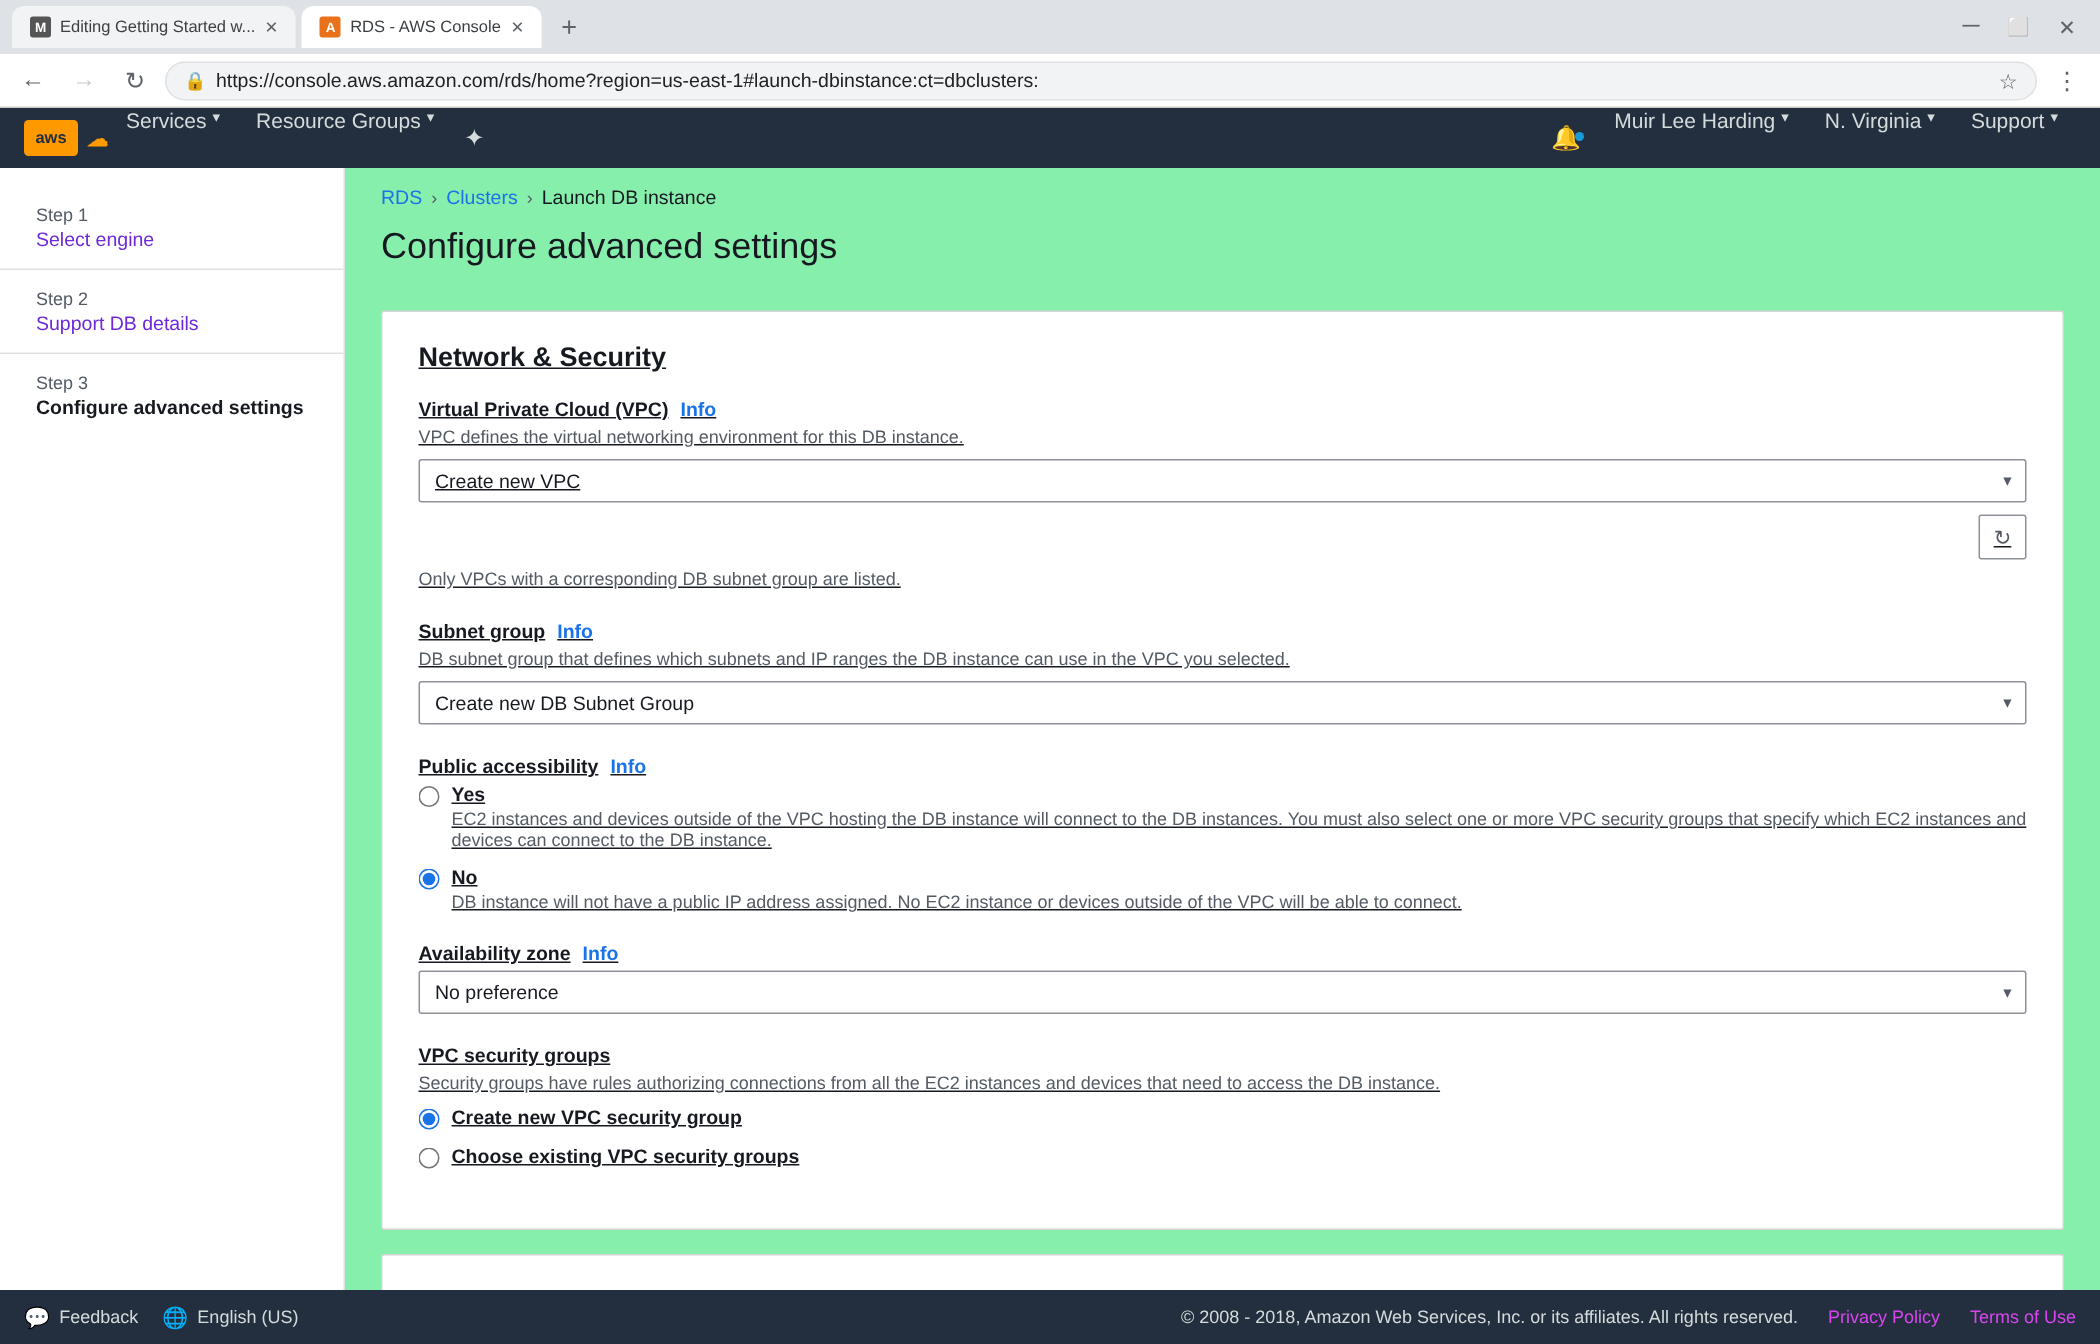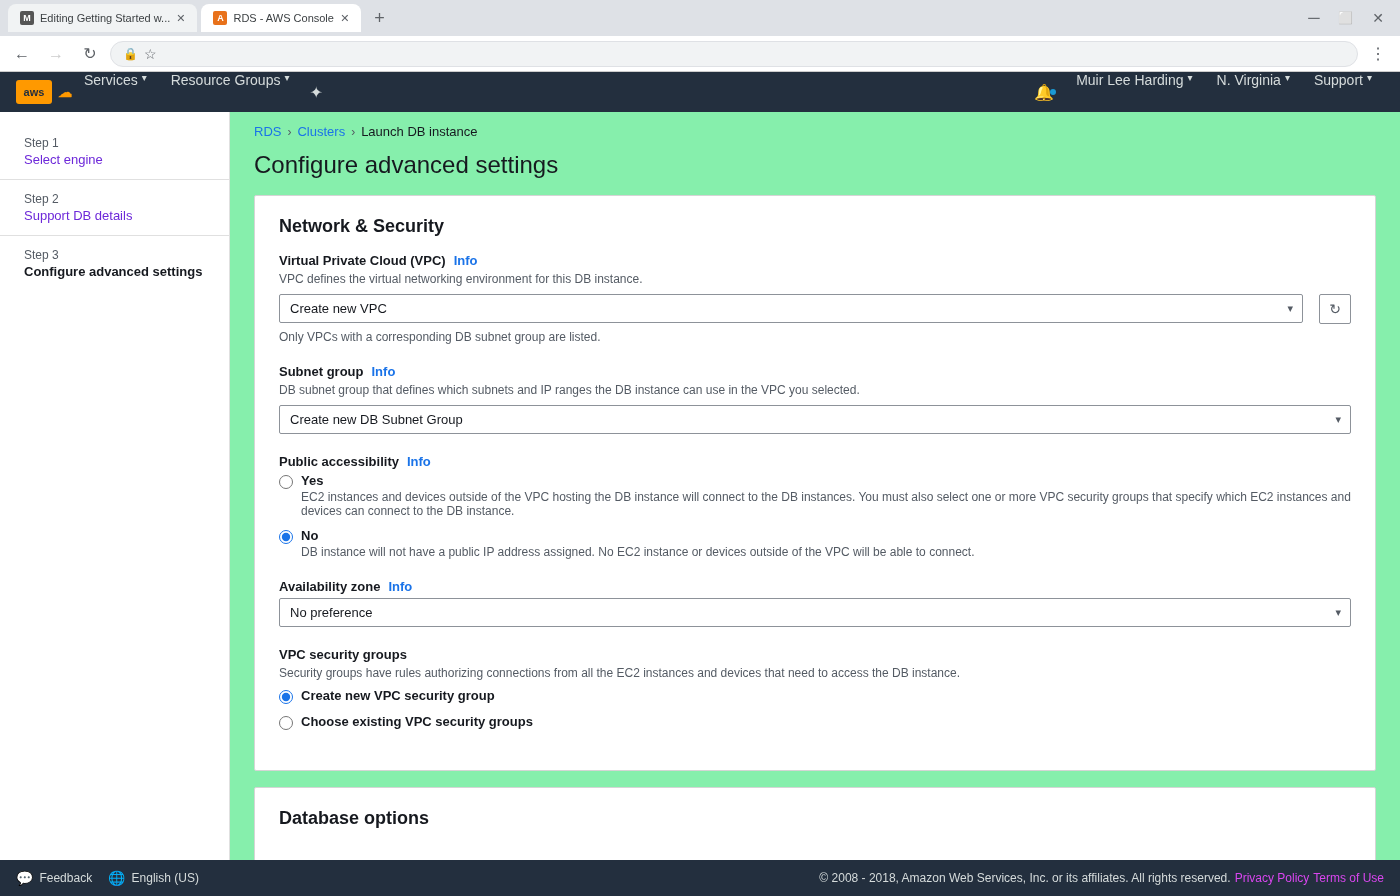--- a/index.html
+++ b/index.html
@@ -47,21 +47,21 @@
 
     
     .main-content { flex: 1; overflow-y: auto; background: #86efac; }
     .breadcrumb { display: flex; align-items: center; gap: 6px; padding: 12px 24px 8px 24px; font-size: 13px; }
     .breadcrumb-link { color: #1a73e8; cursor: pointer; }
     .breadcrumb-sep { color: #545b64; font-size: 12px; }
     .breadcrumb-current { color: #16191f; }
     .page-title { font-size: 24px; font-weight: 400; padding: 4px 24px 16px 24px; color: #16191f; }
 
     
-    .card { background: #fff; border: 1px solid #d5d5d5; border-radius: 2px; margin: 0 24px 16px 24px; padding: 20px 24px; }
+    .card { background: #fff; border: 1px solid #d5d5d5; border-radius: 2px; margin: 12px 24px 16px 24px; padding: 20px 24px; text-decoration: underline; }
     .card-title { font-size: 18px; font-weight: 600; margin-bottom: 16px; color: #16191f; }
 
     
     .form-group { margin-bottom: 20px; }
     .form-label { display: flex; align-items: center; gap: 8px; font-size: 13px; font-weight: 600; color: #16191f; margin-bottom: 4px; }
     .form-desc { font-size: 12px; color: #545b64; margin-bottom: 8px; }
     .form-note { font-size: 12px; color: #545b64; margin-top: 6px; }
     .info-link { color: #1a73e8; font-size: 13px; cursor: pointer; }
     .select-wrapper { position: relative; display: inline-flex; align-items: center; }
     .select-wrapper.full { width: 100%; }
@@ -75,29 +75,29 @@
     .radio-option { display: flex; align-items: flex-start; gap: 8px; }
     .radio-input { margin-top: 2px; width: 14px; height: 14px; accent-color: #1a73e8; cursor: pointer; flex-shrink: 0; }
     .radio-label { font-size: 13px; font-weight: 600; color: #16191f; }
     .radio-desc { font-size: 12px; color: #545b64; margin-top: 2px; }
 
     
     .footer { background: #232f3e; height: 36px; display: flex; align-items: center; padding: 0 16px; font-size: 12px; color: #d5dbdb; position: fixed; bottom: 0; left: 0; right: 0; z-index: 10; }
     .footer-feedback { display: flex; align-items: center; gap: 6px; }
     .footer-chat-icon { font-size: 14px; }
     .footer-globe-icon { font-size: 14px; }
-    .footer-right { margin-left: auto; display: flex; gap: 4px; }
+    .footer-right { margin-left: auto; display: flex; gap: 20px; }
     .footer-link { color: #d946ef; cursor: pointer; }
 
     
     .main-content::-webkit-scrollbar { width: 8px; }
     .main-content::-webkit-scrollbar-track { background: #f1f1f1; }
     .main-content::-webkit-scrollbar-thumb { background: #c1c1c1; border-radius: 4px; }
 
-    .vpc-row { display: flex; align-items: flex-start; gap: 8px; }
+    .vpc-row { display: flex; align-items: flex-end; gap: 8px; flex-direction: column; }
     .vpc-row .select-wrapper { flex: 1; }
   </style>
 </head>
 <body>
 
 <div class="browser-chrome">
 
   <div class="browser-titlebar">
     <div class="browser-tab">
       <div class="browser-tab-icon editing">
@@ -117,20 +117,21 @@
     <div class="browser-right-btn" style="font-size:12px;">⬜</div>
     <div class="browser-right-btn" style="font-size:14px;">✕</div>
   </div>
 
   <div class="browser-controls">
     <div class="browser-nav-btn">←</div>
     <div class="browser-nav-btn" style="color:#ccc;">→</div>
     <div class="browser-nav-btn">↻</div>
     <div class="browser-address-bar">
       <span class="browser-lock">🔒</span>
+      <span class="browser-url">https://console.aws.amazon.com/rds/home?region=us-east-1#launch-dbinstance:ct=dbclusters:</span>
       <span class="browser-bookmark">☆</span>
     </div>
     <div class="browser-nav-btn">⋮</div>
   </div>
 </div>
 
 <div class="aws-navbar">
   <div class="aws-logo">
     <div class="aws-logo-box">
       <span class="aws-logo-text">aws</span>

